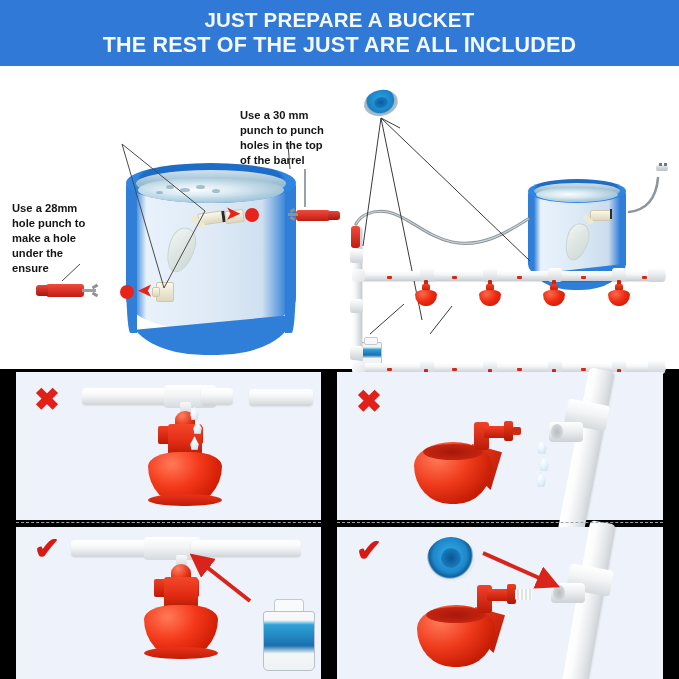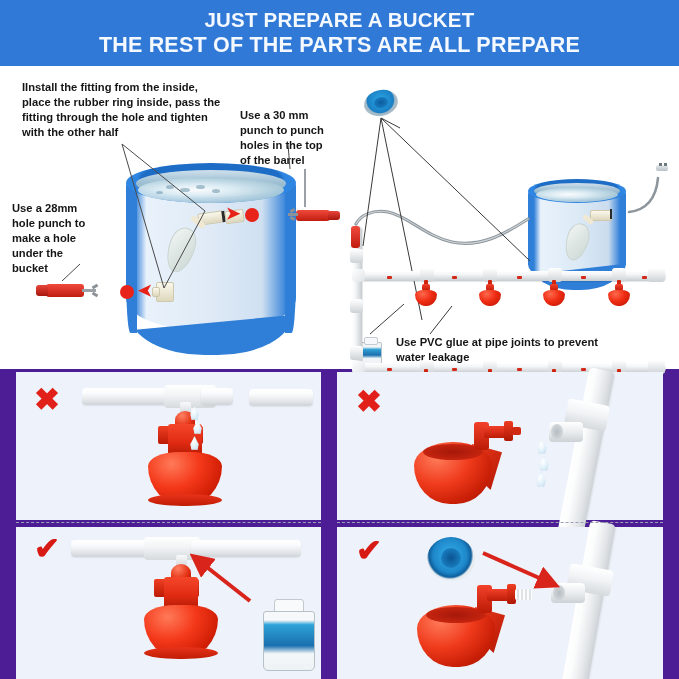--- a/index.html
+++ b/index.html
@@ -1,17 +1,17 @@
 <!DOCTYPE html>
 <html><head>
 <meta charset="utf-8">
 <style>
   html,body{margin:0;padding:0;background:#fff;}
   body{width:679px;height:679px;font-family:"Liberation Sans",sans-serif;overflow:hidden;}
-  #root{position:relative;width:679px;height:679px;background:#4c1d95;}
+  #root{position:relative;width:679px;height:679px;background:#000000;}
 
   
   .banner{position:absolute;left:0;top:0;width:679px;height:66px;background:#3179d6;
           display:flex;flex-direction:column;align-items:center;justify-content:center;}
   .banner-line{color:#f4f8ff;font-weight:bold;font-size:20.5px;letter-spacing:.2px;line-height:1.24;
                white-space:nowrap;text-align:center;}
   .banner-line.l2{font-size:21.5px;}
 
   
   .top{position:absolute;left:0;top:66px;width:679px;height:303px;background:#fff;}
@@ -179,40 +179,36 @@
   .glue2-lid{position:absolute;width:28px;height:14px;background:#f8fafb;border:1px solid #c2cad0;border-radius:3px;}
   .arrowbig{position:absolute;}
 </style>
 </head>
 <body>
 
 <div id="root">
 
   <div class="banner">
     <div class="banner-line">JUST PREPARE A BUCKET</div>
-    <div class="banner-line l2">THE REST OF THE PARTS ARE ALL PREPARE</div>
+    <div class="banner-line l2">THE REST OF THE JUST ARE ALL INCLUDED</div>
   </div>
 
   <div class="top">
 
-    <div class="note" style="left:22px;top:14px;width:215px;white-space:pre-line;">IInstall the fitting from the inside,
-place the rubber ring inside, pass the
-fitting through the hole and tighten
-with the other half</div>
 
     <div class="note" style="left:240px;top:42px;width:96px;white-space:pre-line;">Use a 30 mm
 punch to punch
 holes in the top
 of the barrel</div>
 
     <div class="note" style="left:12px;top:135px;width:90px;white-space:pre-line;">Use a 28mm
 hole punch to
 make a hole
 under the
-bucket</div>
+ensure</div>
 
     <div class="bucketWrap" style="left:126px;top:97px;width:170px;height:190px;">
       <div class="bkt-body"></div>
       <div class="bkt-wall-l"></div>
       <div class="bkt-wall-r"></div>
       <div class="bkt-blue-bottom"></div>
       <div class="bkt-rim"></div>
       <div class="bkt-rim-in"></div>
       <div class="bkt-water"></div>
       <div class="bkt-water-spk" style="left:40px;top:22px;width:8px;height:4px;"></div>
@@ -258,22 +254,20 @@
       <g stroke="#4a4a4a" stroke-width="1" fill="none">
         <line x1="122" y1="78" x2="205" y2="145"></line>
         <line x1="122" y1="78" x2="164" y2="222"></line>
         <line x1="205" y1="145" x2="164" y2="222"></line>
         <line x1="288" y1="78" x2="290" y2="103"></line>
         <line x1="80" y1="198" x2="62" y2="215"></line>
       </g>
     </svg>
 
 
-    <div class="note" style="left:396px;top:269px;width:260px;white-space:pre-line;">Use PVC glue at pipe joints to prevent
-water leakage</div>
 
     <div class="tape-roll" style="left:364px;top:24px;width:36px;height:30px;">
       <div class="tape-side"></div>
       <div class="tape-out"></div>
       <div class="tape-hole"></div>
     </div>
 
     <div class="glue" style="left:360px;top:270px;width:22px;height:30px;">
       <div class="glue-can" style="left:0;top:6px;"></div>
       <div class="glue-lid" style="left:4px;top:1px;"></div>

